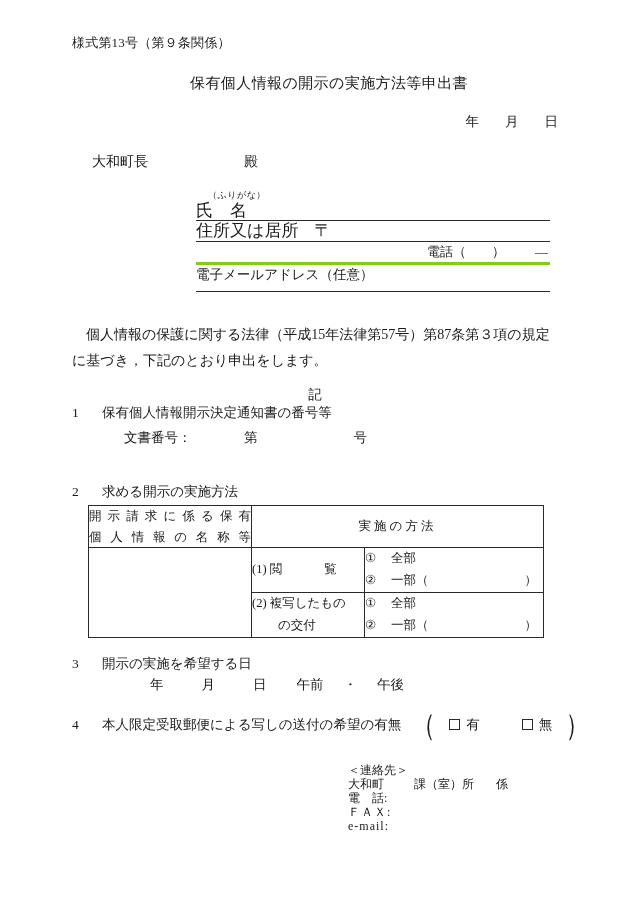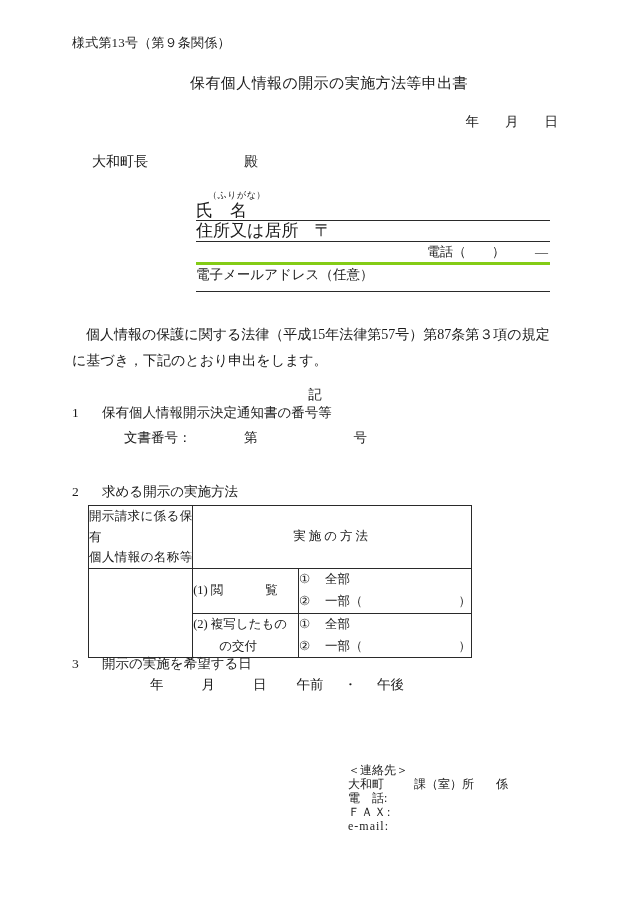--- a/index.html
+++ b/index.html
@@ -155,21 +155,21 @@
   .g1 { display: inline-block; width: 96px; }
   .g2 { display: inline-block; width: 62px; }
 
   
   .sec2 { left: 72px; top: 483px; }
 
   .table {
     position: absolute;
     left: 88px;
     top: 505px;
-    width: 384px;
+    width: 456px;
     border: 1px solid #2a2a2a;
     border-collapse: collapse;
     font-size: 12.5px;
   }
   .table td {
     border: 1px solid #2a2a2a;
     padding: 0;
     vertical-align: middle;
   }
   .th-left {
@@ -352,20 +352,32 @@
   </tbody>
     </table>
 
   <div class="sec sec3">
     <span class="sec-num">3</span><span>開示の実施を希望する日</span>
   </div>
   <div class="sec3-row">
     <span>年</span><span class="s1"></span><span>月</span><span class="s2"></span><span>日</span><span class="s3"></span><span>午前</span><span class="s4"></span><span>・</span><span class="s4"></span><span>午後</span>
   </div>
 
+  <div class="sec sec4">
+    <span class="sec4-text"><span class="sec-num">4</span><span>本人限定受取郵便による写しの送付の希望の有無</span></span>
+    <span class="bracket-group">
+      <span class="big-paren">（</span>
+      <span class="checkbox"></span>
+        <span class="cb-label">有</span>
+      <span class="cb-spacer"></span>
+      <span class="checkbox"></span>
+        <span class="cb-label">無</span>
+      <span class="big-paren" style="margin-left:10px">）</span>
+    </span>
+  </div>
 
   <div class="contact">
     <div class="c-row">＜連絡先＞</div>
     <div class="c-row">
       <span>大和町</span><span class="c-gap"></span><span>課（室）所</span><span class="c-gap2"></span><span>係</span>
     </div>
     <div class="c-row">
       <span>電　話:</span>
     </div>
     <div class="c-row mono-ish">

